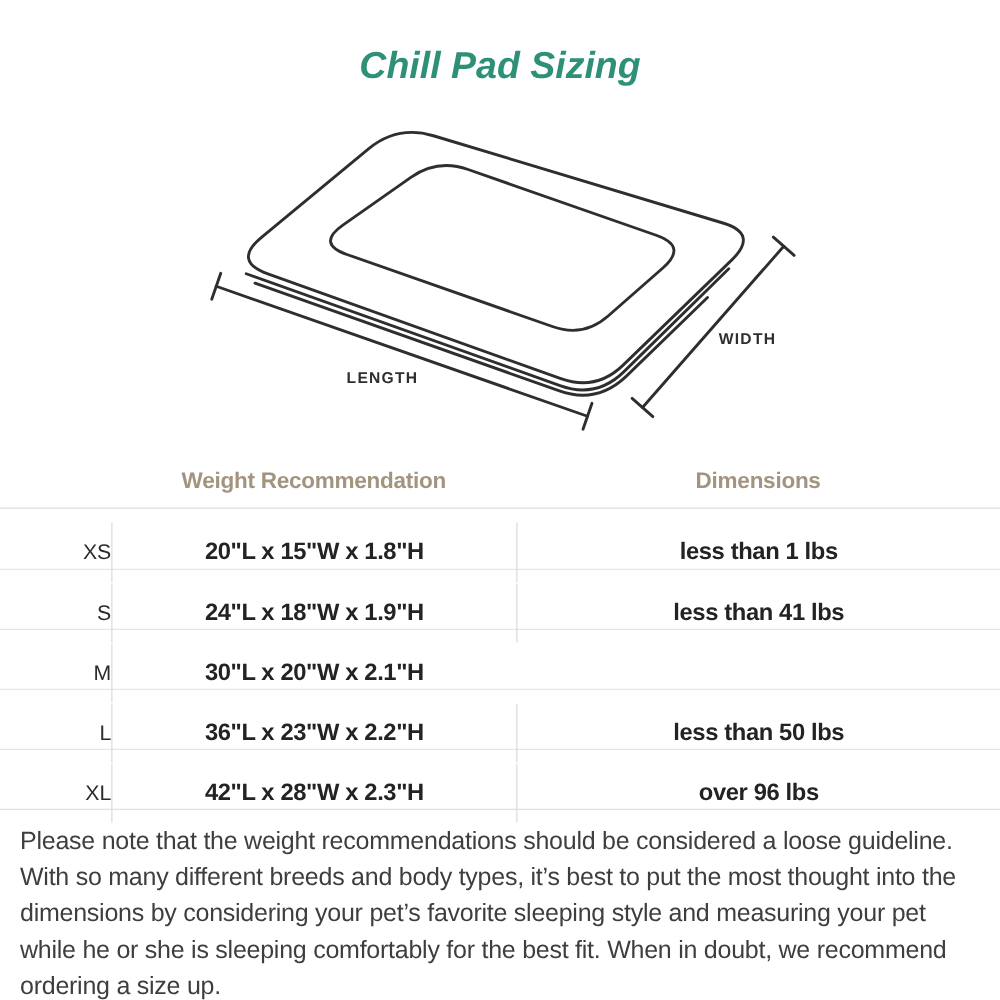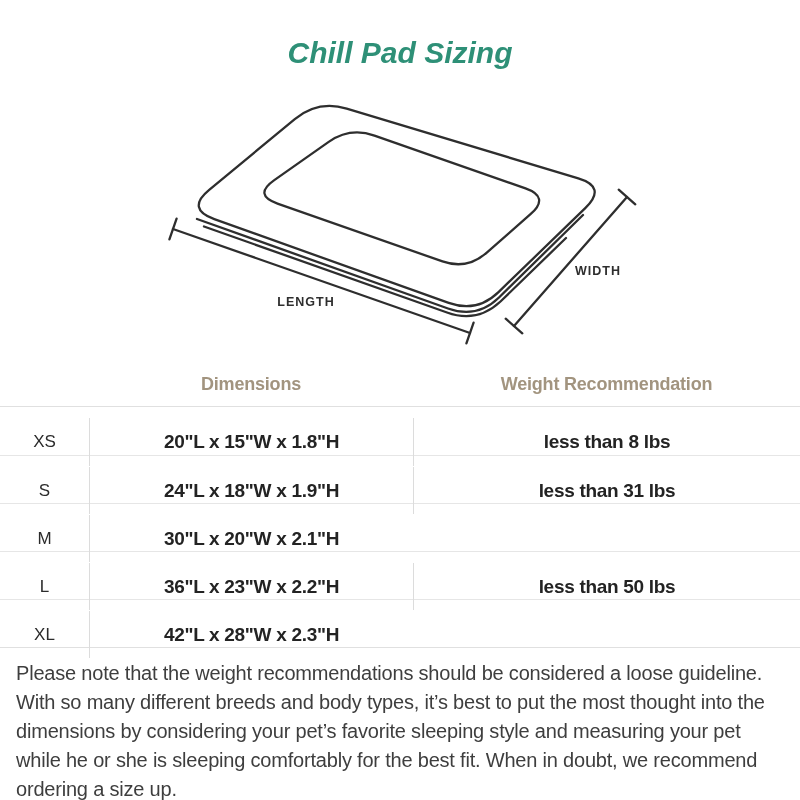--- a/index.html
+++ b/index.html
@@ -48,21 +48,21 @@
     font-size: 18px; font-weight: 700;
     color: #a2947f;
     letter-spacing: -0.2px;
   }
   .table-body { border-top: 1px solid #e0e0e0; border-bottom: 1px solid #e0e0e0; }
   .table-row {
     display: grid; grid-template-columns: 89px 324px 387px;
     height: 48px; align-items: center;
   }
   .table-row + .table-row { border-top: 1px solid #e6e6e6; }
-  .cell { text-align: center; margin-top: 22px; }
+  .cell { text-align: right; margin-top: 22px; }
   .size-cell { font-size: 17px; font-weight: 400; color: #2b2b2b; }
   .dims-cell, .weight-cell {
     font-size: 19px; font-weight: 700; color: #232323;
     letter-spacing: -0.3px;
     border-left: 1px solid #dcdcdc;
     height: 100%; display: flex; align-items: center; justify-content: center;
   }
 
   .note-paragraph {
     position: absolute; top: 659px; left: 16px; width: 772px;
@@ -96,46 +96,47 @@
     <line x1="618.7" y1="189.7" x2="635.3" y2="204.3"></line>
     <line x1="505.7" y1="318.7" x2="522.3" y2="333.3"></line>
 
     <text x="306" y="306" text-anchor="middle">LENGTH</text>
     <text x="598" y="275" text-anchor="middle">WIDTH</text>
   </svg>
 
   <div class="sizing-table">
     <div class="table-header-row">
       <div class="table-header-cell"></div>
+      <div class="table-header-cell">Weight Recommendation</div>
       <div class="table-header-cell">Dimensions</div>
-      <div class="table-header-cell">Weight Recommendation</div>
     </div>
 
     <div class="table-body">
       <div class="table-row">
         <div class="cell size-cell">XS</div>
         <div class="cell dims-cell">20"L x 15"W x 1.8"H</div>
-        <div class="cell weight-cell">less than 8 lbs</div>
+        <div class="cell weight-cell">less than 1 lbs</div>
       </div>
       <div class="table-row">
         <div class="cell size-cell">S</div>
         <div class="cell dims-cell">24"L x 18"W x 1.9"H</div>
-        <div class="cell weight-cell">less than 31 lbs</div>
+        <div class="cell weight-cell">less than 41 lbs</div>
       </div>
       <div class="table-row">
         <div class="cell size-cell">M</div>
         <div class="cell dims-cell">30"L x 20"W x 2.1"H</div>
       </div>
       <div class="table-row">
         <div class="cell size-cell">L</div>
         <div class="cell dims-cell">36"L x 23"W x 2.2"H</div>
         <div class="cell weight-cell">less than 50 lbs</div>
       </div>
       <div class="table-row">
         <div class="cell size-cell">XL</div>
         <div class="cell dims-cell">42"L x 28"W x 2.3"H</div>
+        <div class="cell weight-cell">over 96 lbs</div>
       </div>
     </div>
   </div>
 
   <p class="note-paragraph">Please note that the weight recommendations should be considered a loose guideline. With so many different breeds and body types, it’s best to put the most thought into the dimensions by considering your pet’s favorite sleeping style and measuring your pet while he or she is sleeping comfortably for the best fit. When in doubt, we recommend ordering a size up.</p>
 
 </div>
 
 </body></html>

